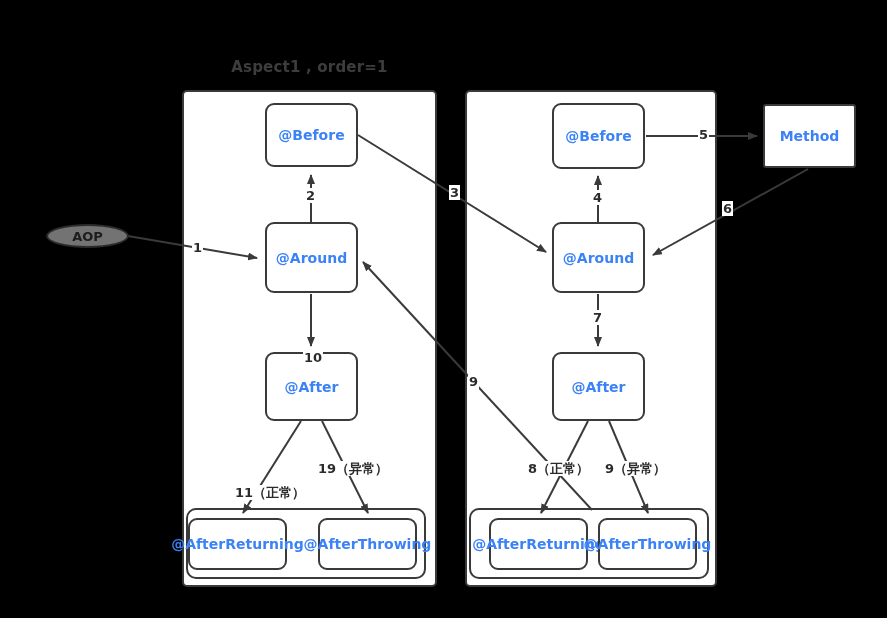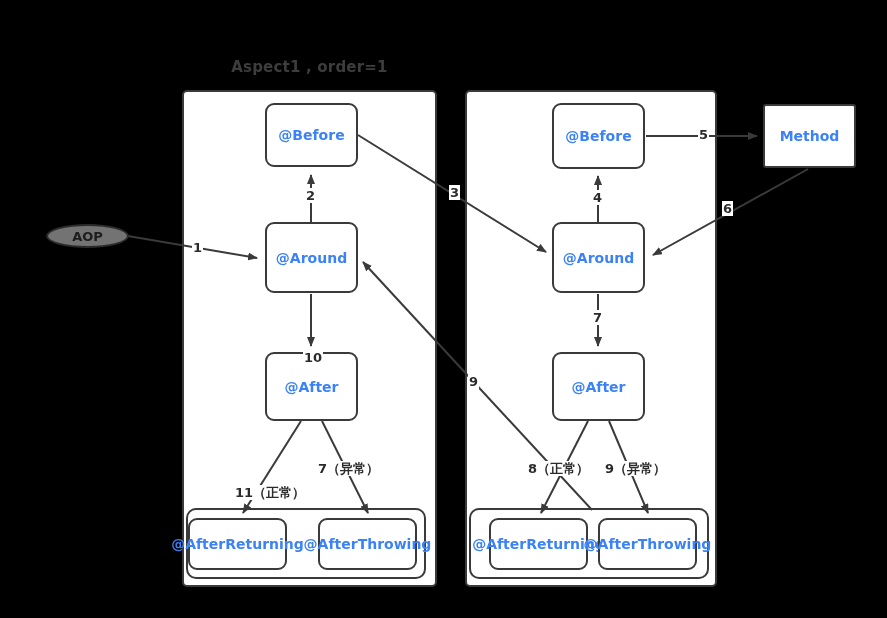--- a/index.html
+++ b/index.html
@@ -127,15 +127,15 @@
   <div class="edge-label cjk" style="left:527px;top:461px;text-align:right;">8（正常）</div>
 
   <div class="edge-label cjk" style="left:604px;top:461px;">9（异常）</div>
 
   <div class="edge-label" style="left:468px;top:374px;">9</div>
 
   <div class="edge-label" style="left:303px;top:315px;margin-top:35px;">10</div>
 
   <div class="edge-label cjk" style="left:234px;top:485px;">11（正常）</div>
 
-  <div class="edge-label cjk" style="left:317px;top:461px;">7（异常）</div>
+  <div class="edge-label cjk" style="left:317px;top:461px;">19（异常）</div>
 
 </div>
 
 </body></html>

